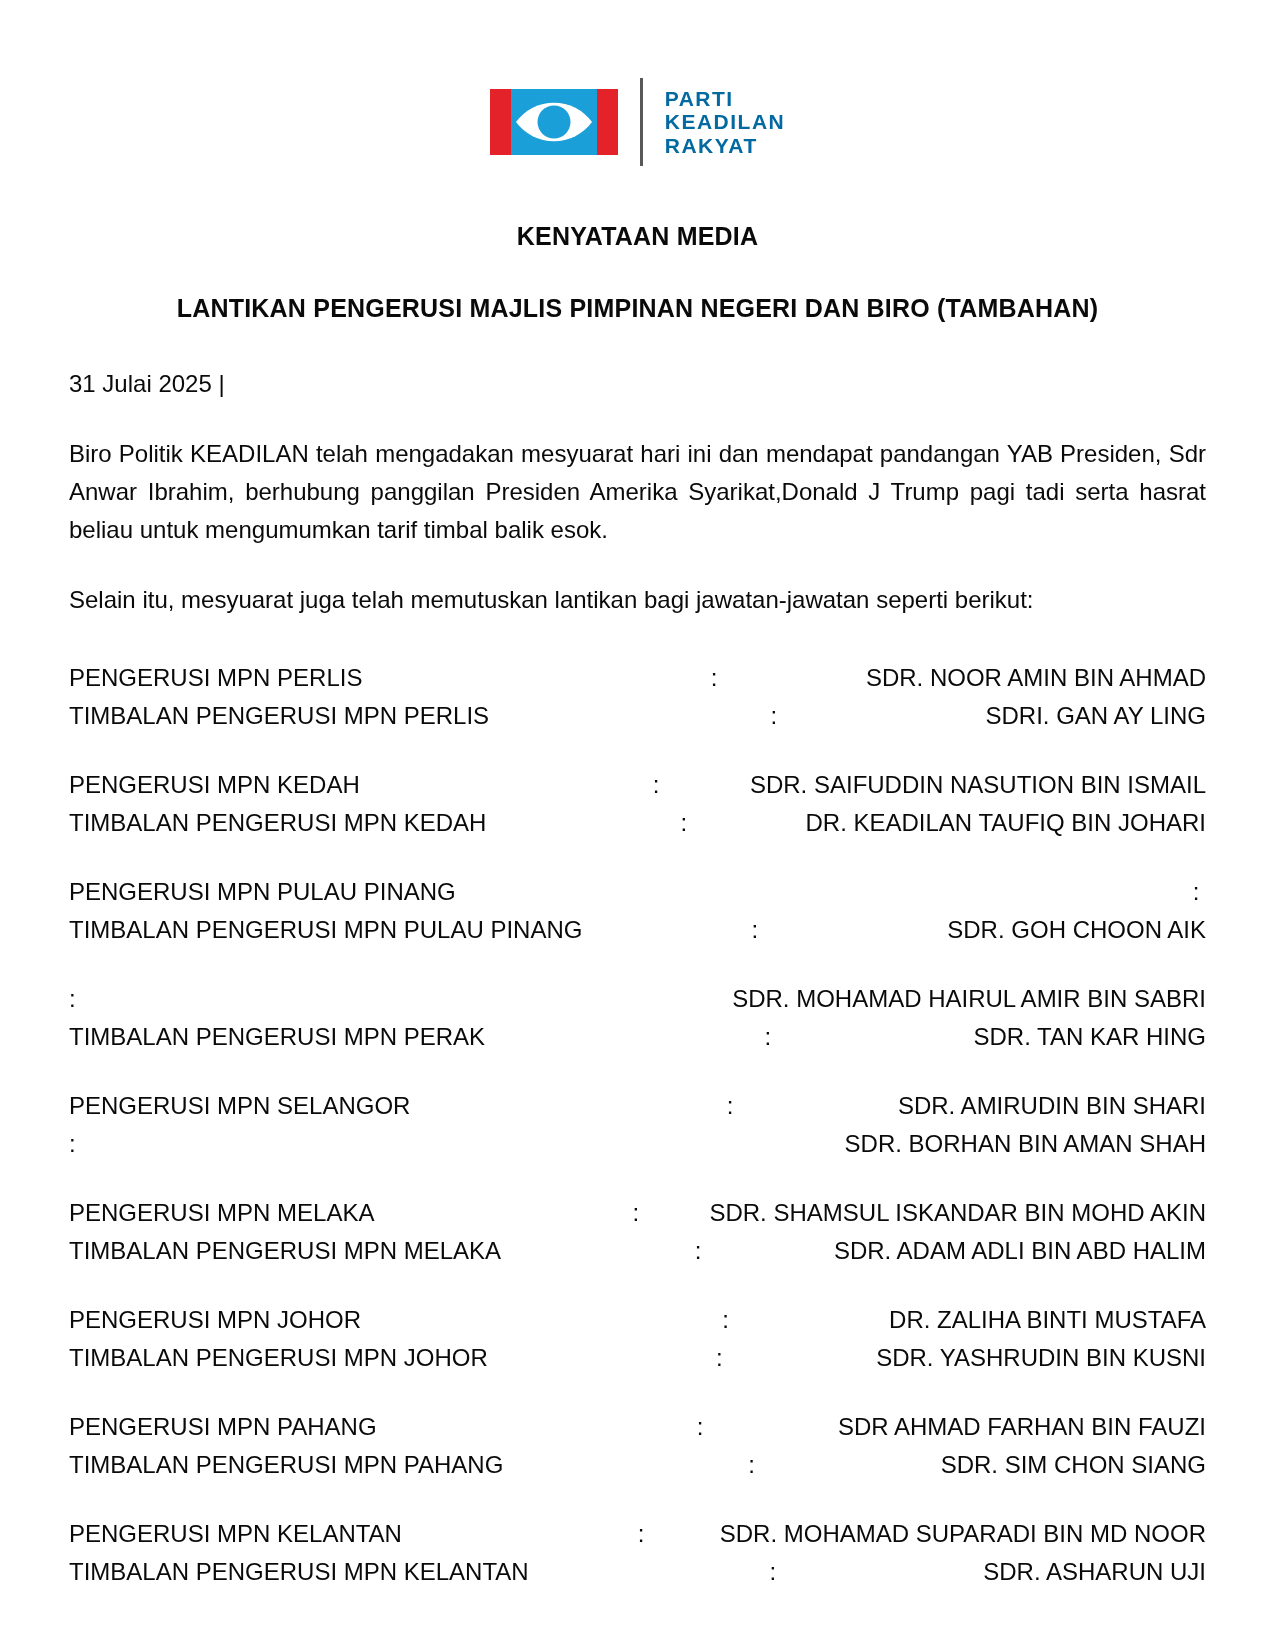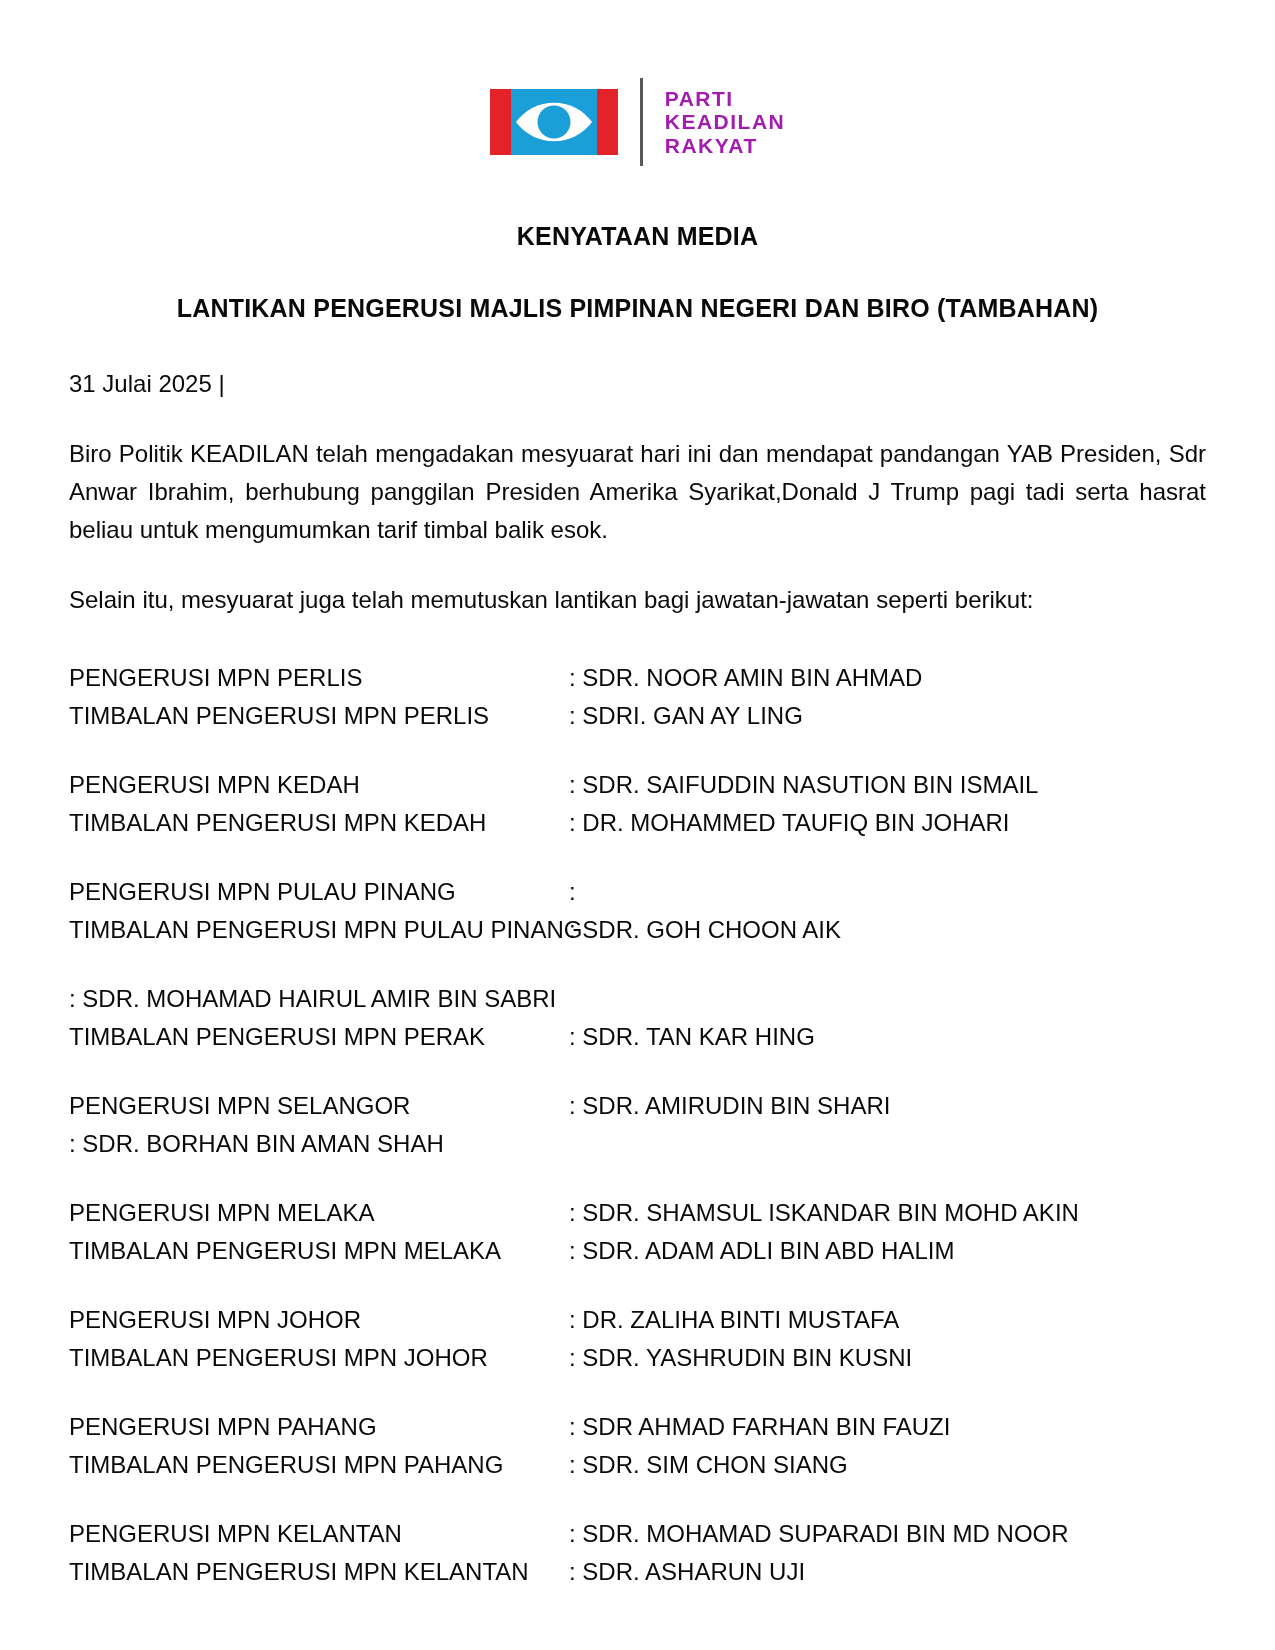--- a/index.html
+++ b/index.html
@@ -22,21 +22,21 @@
     padding-top: 78px;
     gap: 22px;
   }
   .logo-flag { display: block; width: 128px; height: 66px; }
   .logo-divider { width: 3px; height: 88px; background: #58595b; }
   .org-name {
     font-weight: bold;
     font-size: 21px;
     line-height: 23.5px;
     letter-spacing: 1.5px;
-    color: #a21caf;
+    color: #0369a1;
   }
 
   
   .doc-title {
     margin-top: 56px;
     text-align: center;
     font-size: 25px;
     font-weight: bold;
     letter-spacing: 0.2px;
   }
@@ -50,21 +50,21 @@
 
   
   .content { margin: 0 69px; font-size: 24px; }
   .date-line { margin-top: 42px; line-height: 38px; }
   .para { margin-top: 32px; line-height: 38px; }
   .para.justified { text-align: justify; }
 
   
   .appointments { margin-top: 40px; }
   .appt-group { margin-bottom: 31px; }
-  .appt-row { display: flex; line-height: 38px; }
+  .appt-row { display: flex; line-height: 38px; justify-content: space-between; }
   .appt-pos { width: 500px; flex: 0 0 500px; white-space: nowrap; }
   .appt-sep { white-space: pre; }
   .appt-name { white-space: nowrap; }
 </style>
 </head>
 <body>
 
 <div class="page">
 
   <div class="logo-wrap">
@@ -108,21 +108,21 @@
         </div>
         <div class="appt-group">
           <div class="appt-row">
             <span class="appt-pos">PENGERUSI MPN KEDAH</span>
             <span class="appt-sep">: </span>
             <span class="appt-name">SDR. SAIFUDDIN NASUTION BIN ISMAIL</span>
           </div>
           <div class="appt-row">
             <span class="appt-pos">TIMBALAN PENGERUSI MPN KEDAH</span>
             <span class="appt-sep">: </span>
-            <span class="appt-name">DR. MOHAMMED TAUFIQ BIN JOHARI</span>
+            <span class="appt-name">DR. KEADILAN TAUFIQ BIN JOHARI</span>
           </div>
         </div>
         <div class="appt-group">
           <div class="appt-row">
             <span class="appt-pos">PENGERUSI MPN PULAU PINANG</span>
             <span class="appt-sep">: </span>
           </div>
           <div class="appt-row">
             <span class="appt-pos">TIMBALAN PENGERUSI MPN PULAU PINANG</span>
             <span class="appt-sep">: </span>

